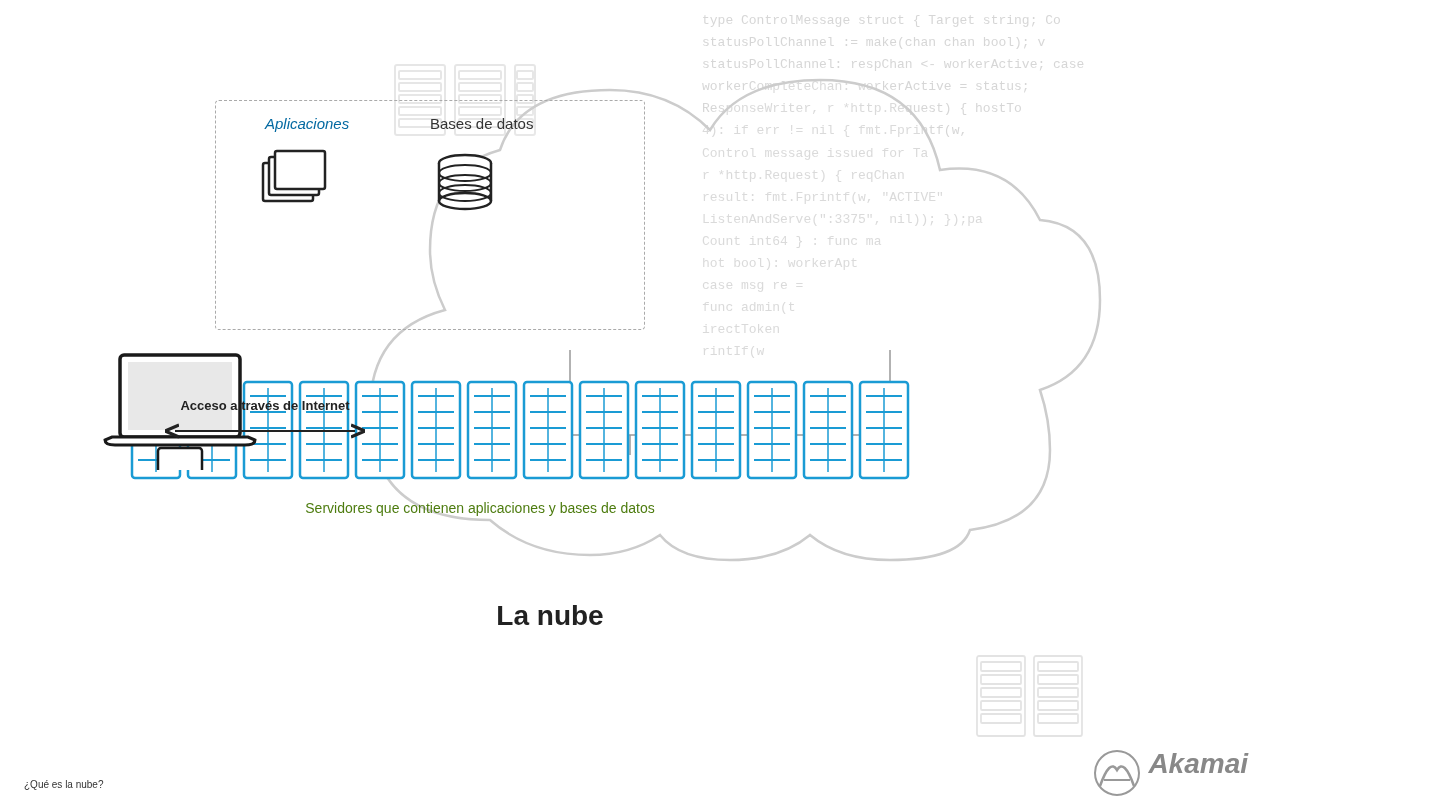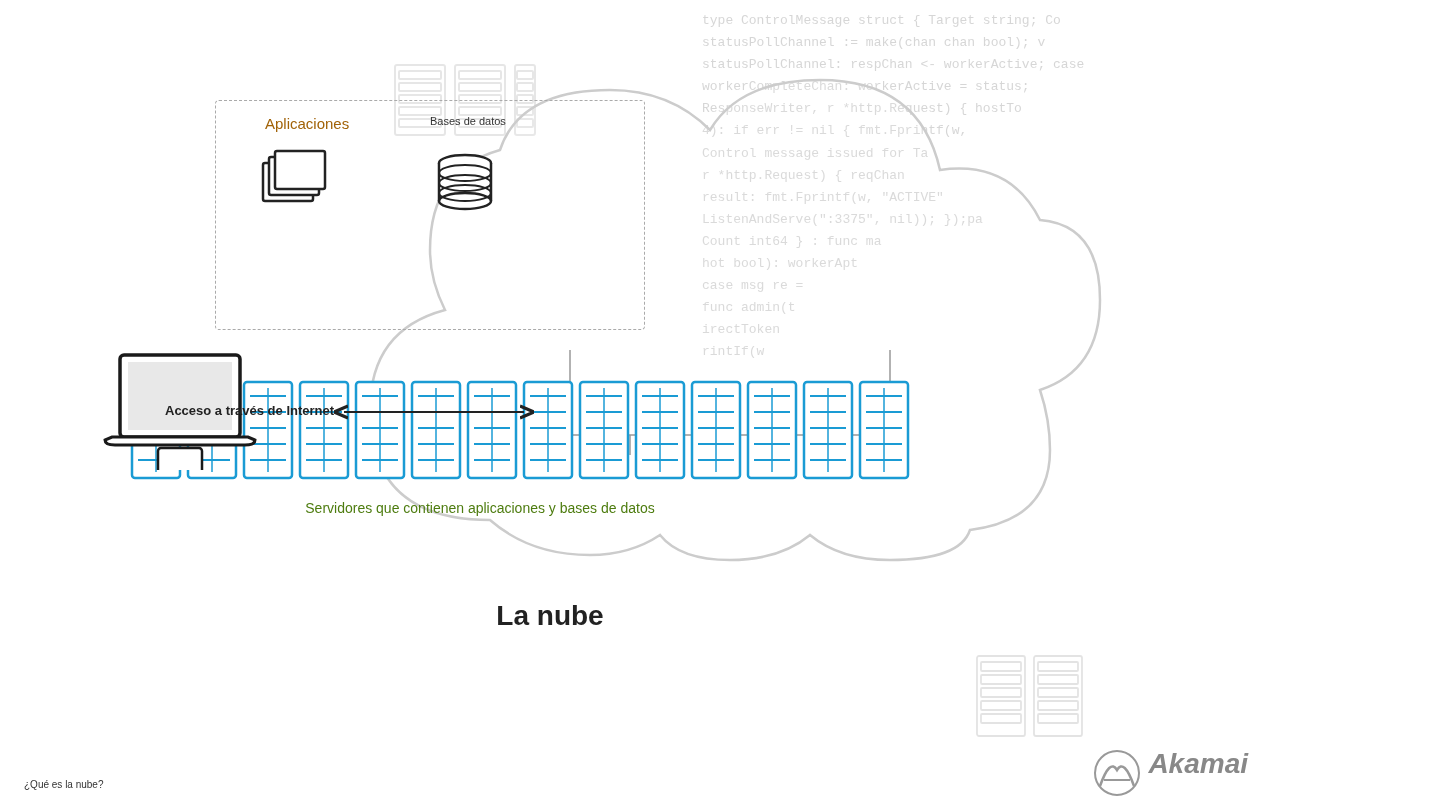--- a/index.html
+++ b/index.html
@@ -66,30 +66,31 @@
       border: 1.5px dashed #aaa;
       border-radius: 4px;
     }
 
     
     .app-label {
       position: absolute;
       top: 115px;
       left: 265px;
       font-size: 15px;
-      color: #a16207;
+      color: #0369a1;
       font-weight: normal;
+      font-style: italic;
     }
 
     
     .db-label {
       position: absolute;
       top: 115px;
       left: 430px;
-      font-size: 11px;
+      font-size: 15px;
       color: #333;
       font-weight: normal;
       text-align: center;
     }
 
     
     .app-icon {
       position: absolute;
       top: 145px;
       left: 255px;
@@ -141,21 +142,21 @@
       top: 350px;
       left: 100px;
     }
 
     
     .arrow-label {
       position: absolute;
       top: 398px;
       left: 165px;
       display: flex;
-      flex-direction: row;
+      flex-direction: column;
       align-items: center;
     }
 
     .arrow-text {
       font-size: 13px;
       font-weight: bold;
       color: #222;
       margin-bottom: 4px;
       white-space: nowrap;
     }

